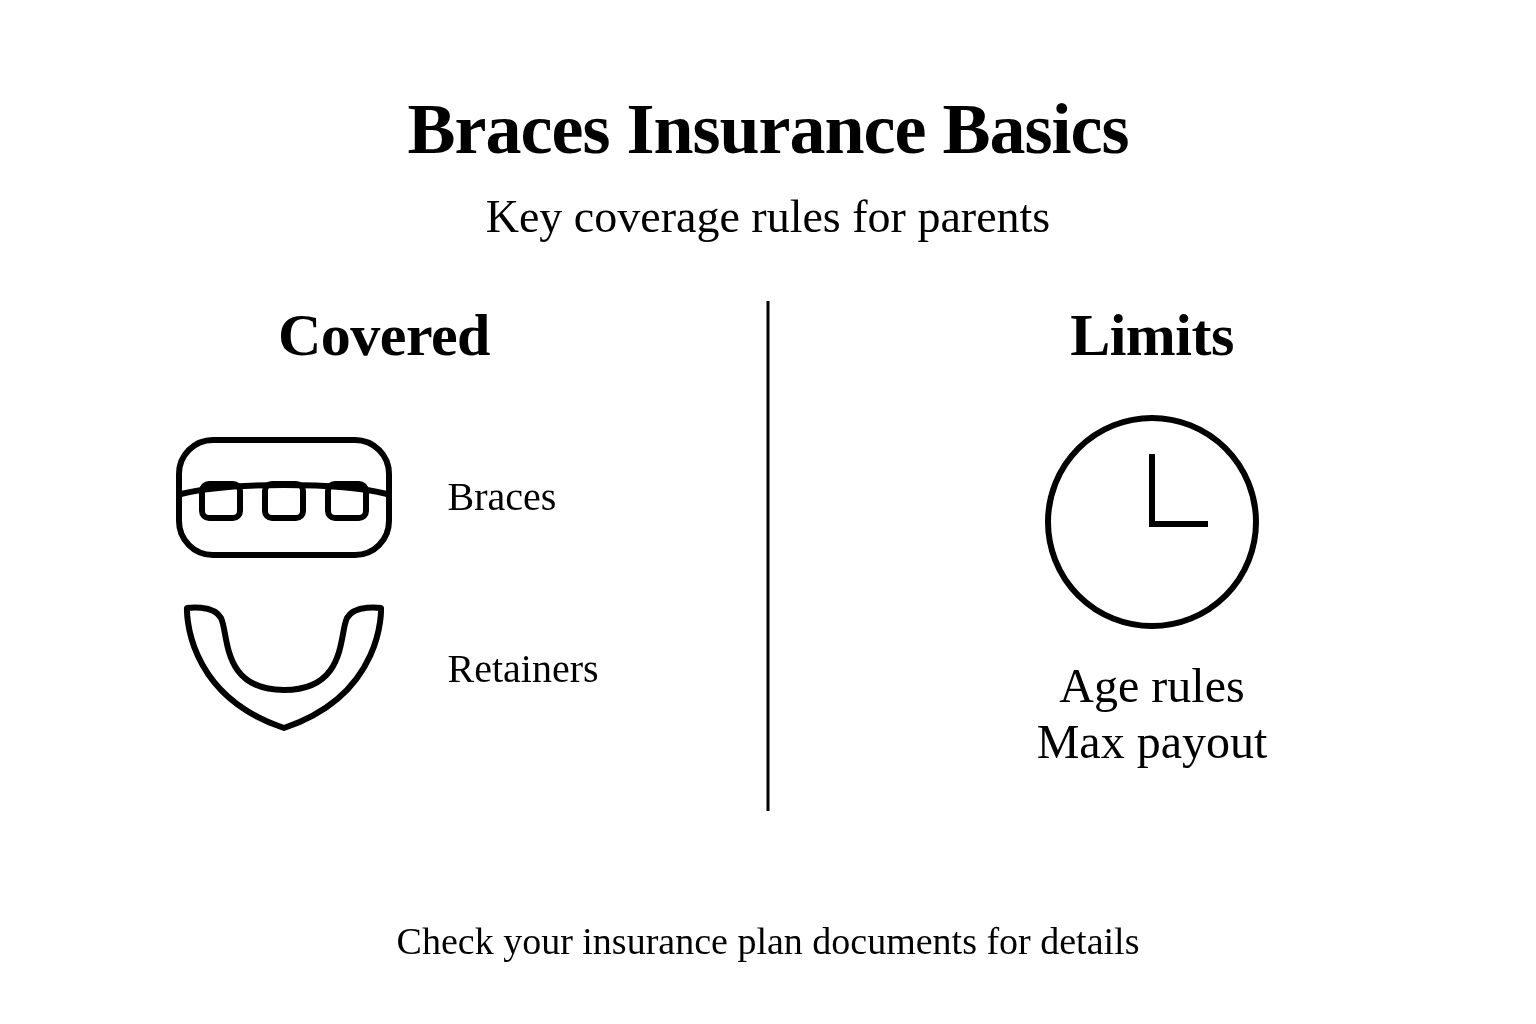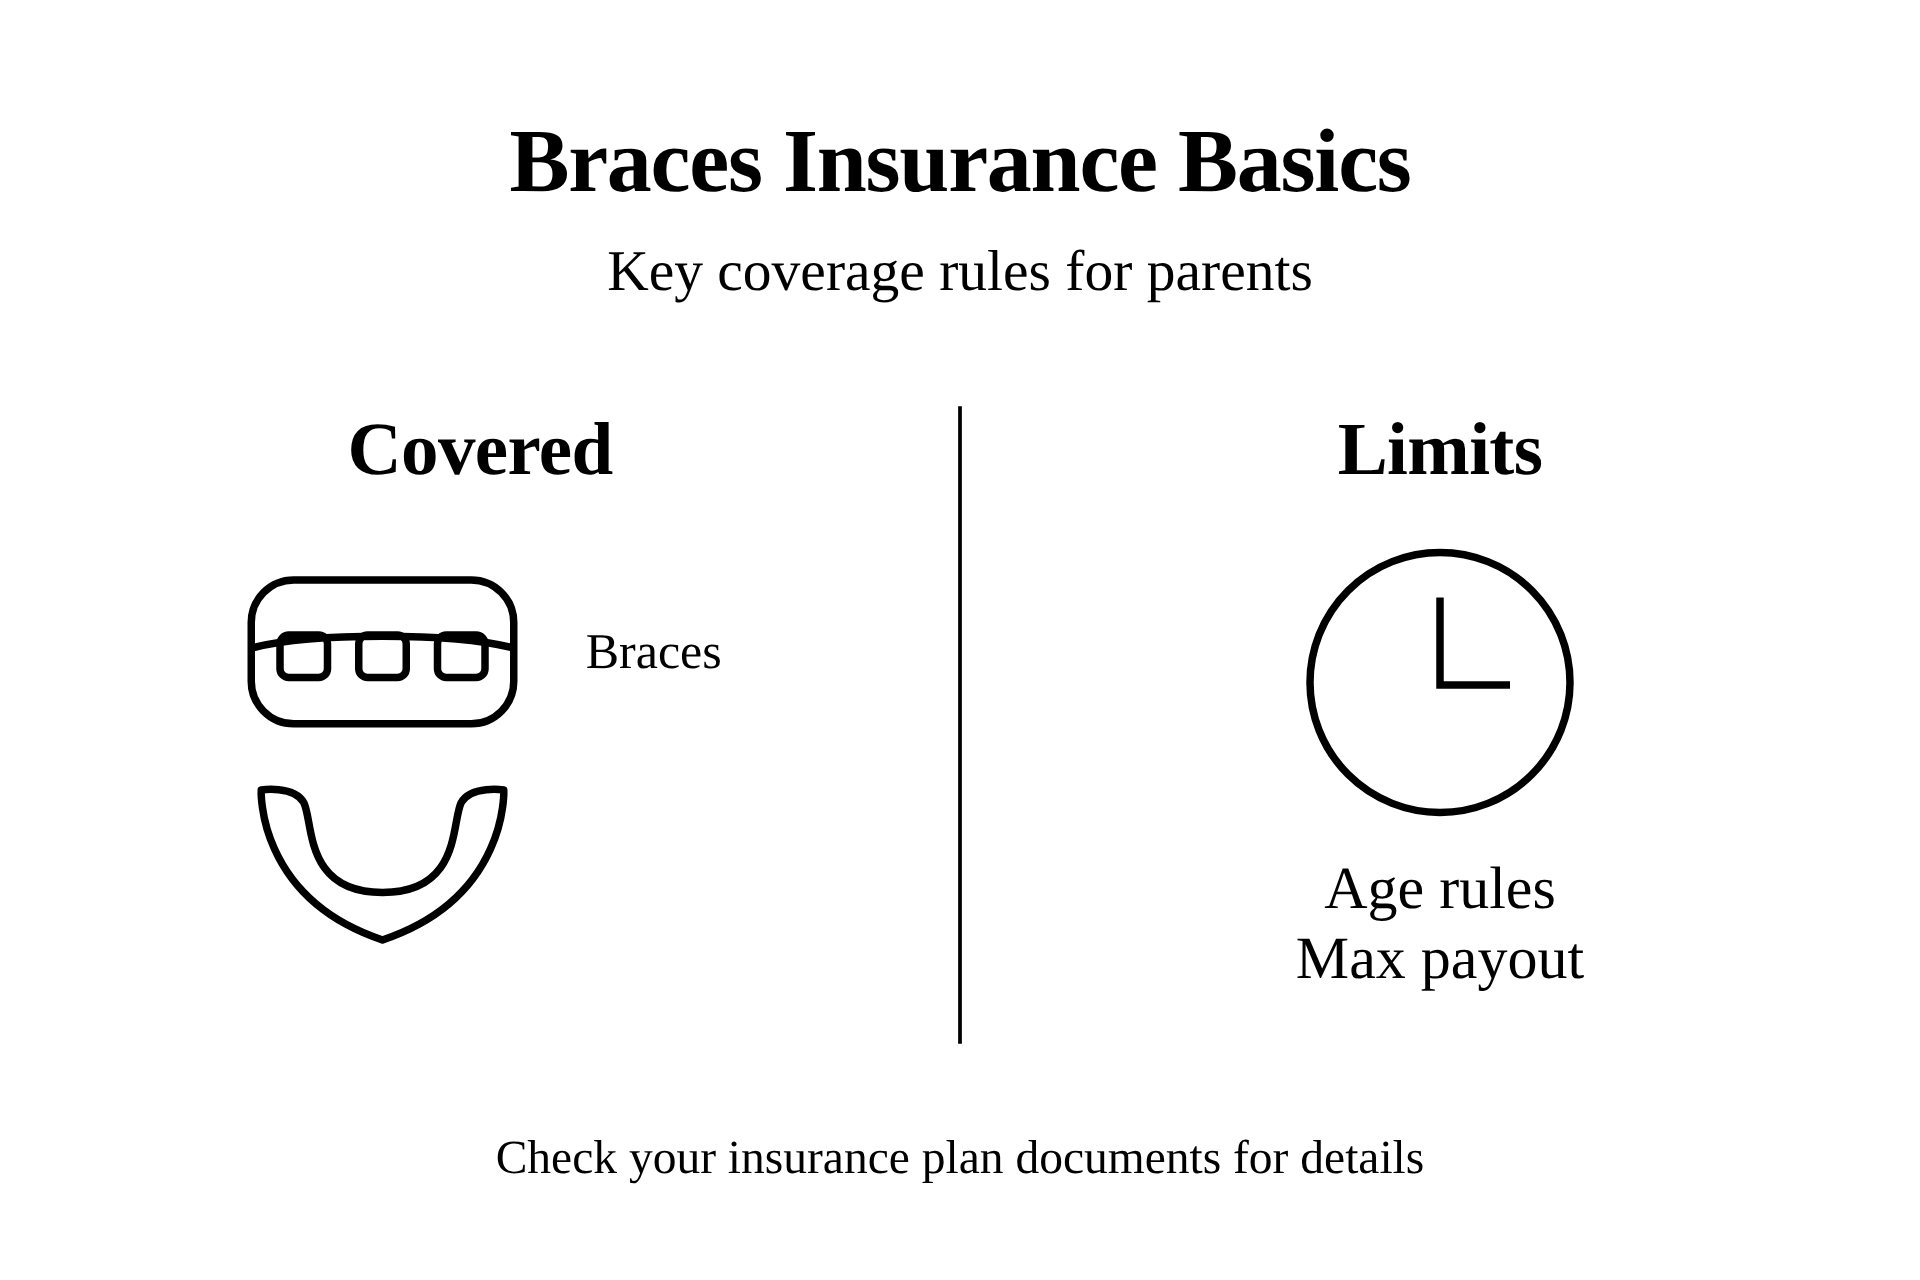--- a/index.html
+++ b/index.html
@@ -40,21 +40,21 @@
     font-size: 46px;
     font-weight: normal;
     margin-top: 22px;
     text-align: center;
   }
 
   .columns {
     display: flex;
     flex-direction: row;
     width: 100%;
-    margin-top: 82px;
+    margin-top: 58px;
     position: relative;
     flex: 0 0 auto;
     height: 520px;
     justify-content: flex-end;
   }
 
   .divider {
     position: absolute;
     left: 50%;
     top: 0;
@@ -123,21 +123,21 @@
     gap: 0;
   }
 
   .limit-line {
     font-size: 48px;
     line-height: 1.18;
   }
 
   .footer {
     position: absolute;
-    bottom: 76px;
+    bottom: 61px;
     left: 0;
     width: 100%;
     text-align: center;
     font-size: 38px;
   }
 </style>
 </head>
 <body>
 
 <div class="infographic">
@@ -170,20 +170,21 @@
         <div class="item-row">
           <div class="icon-box">
             <svg width="230" height="150" viewBox="0 0 230 150" fill="none" xmlns="http://www.w3.org/2000/svg">
               <path d="M18 14 C18 14, 14 100, 115 134 C216 100, 212 14, 212 14
                        C212 14, 186 10, 178 24
                        C170 40, 178 96, 115 96
                        C52 96, 60 40, 52 24
                        C44 10, 18 14, 18 14 Z" stroke="#000" stroke-width="6" fill="none" stroke-linejoin="round"></path>
             </svg>
           </div>
+          <div class="item-label">Retainers</div>
         </div>
 
       </div>
     </div>
 
     <div class="col">
       <div class="col-heading">Limits</div>
 
       <div class="right-inner">
         <div>

